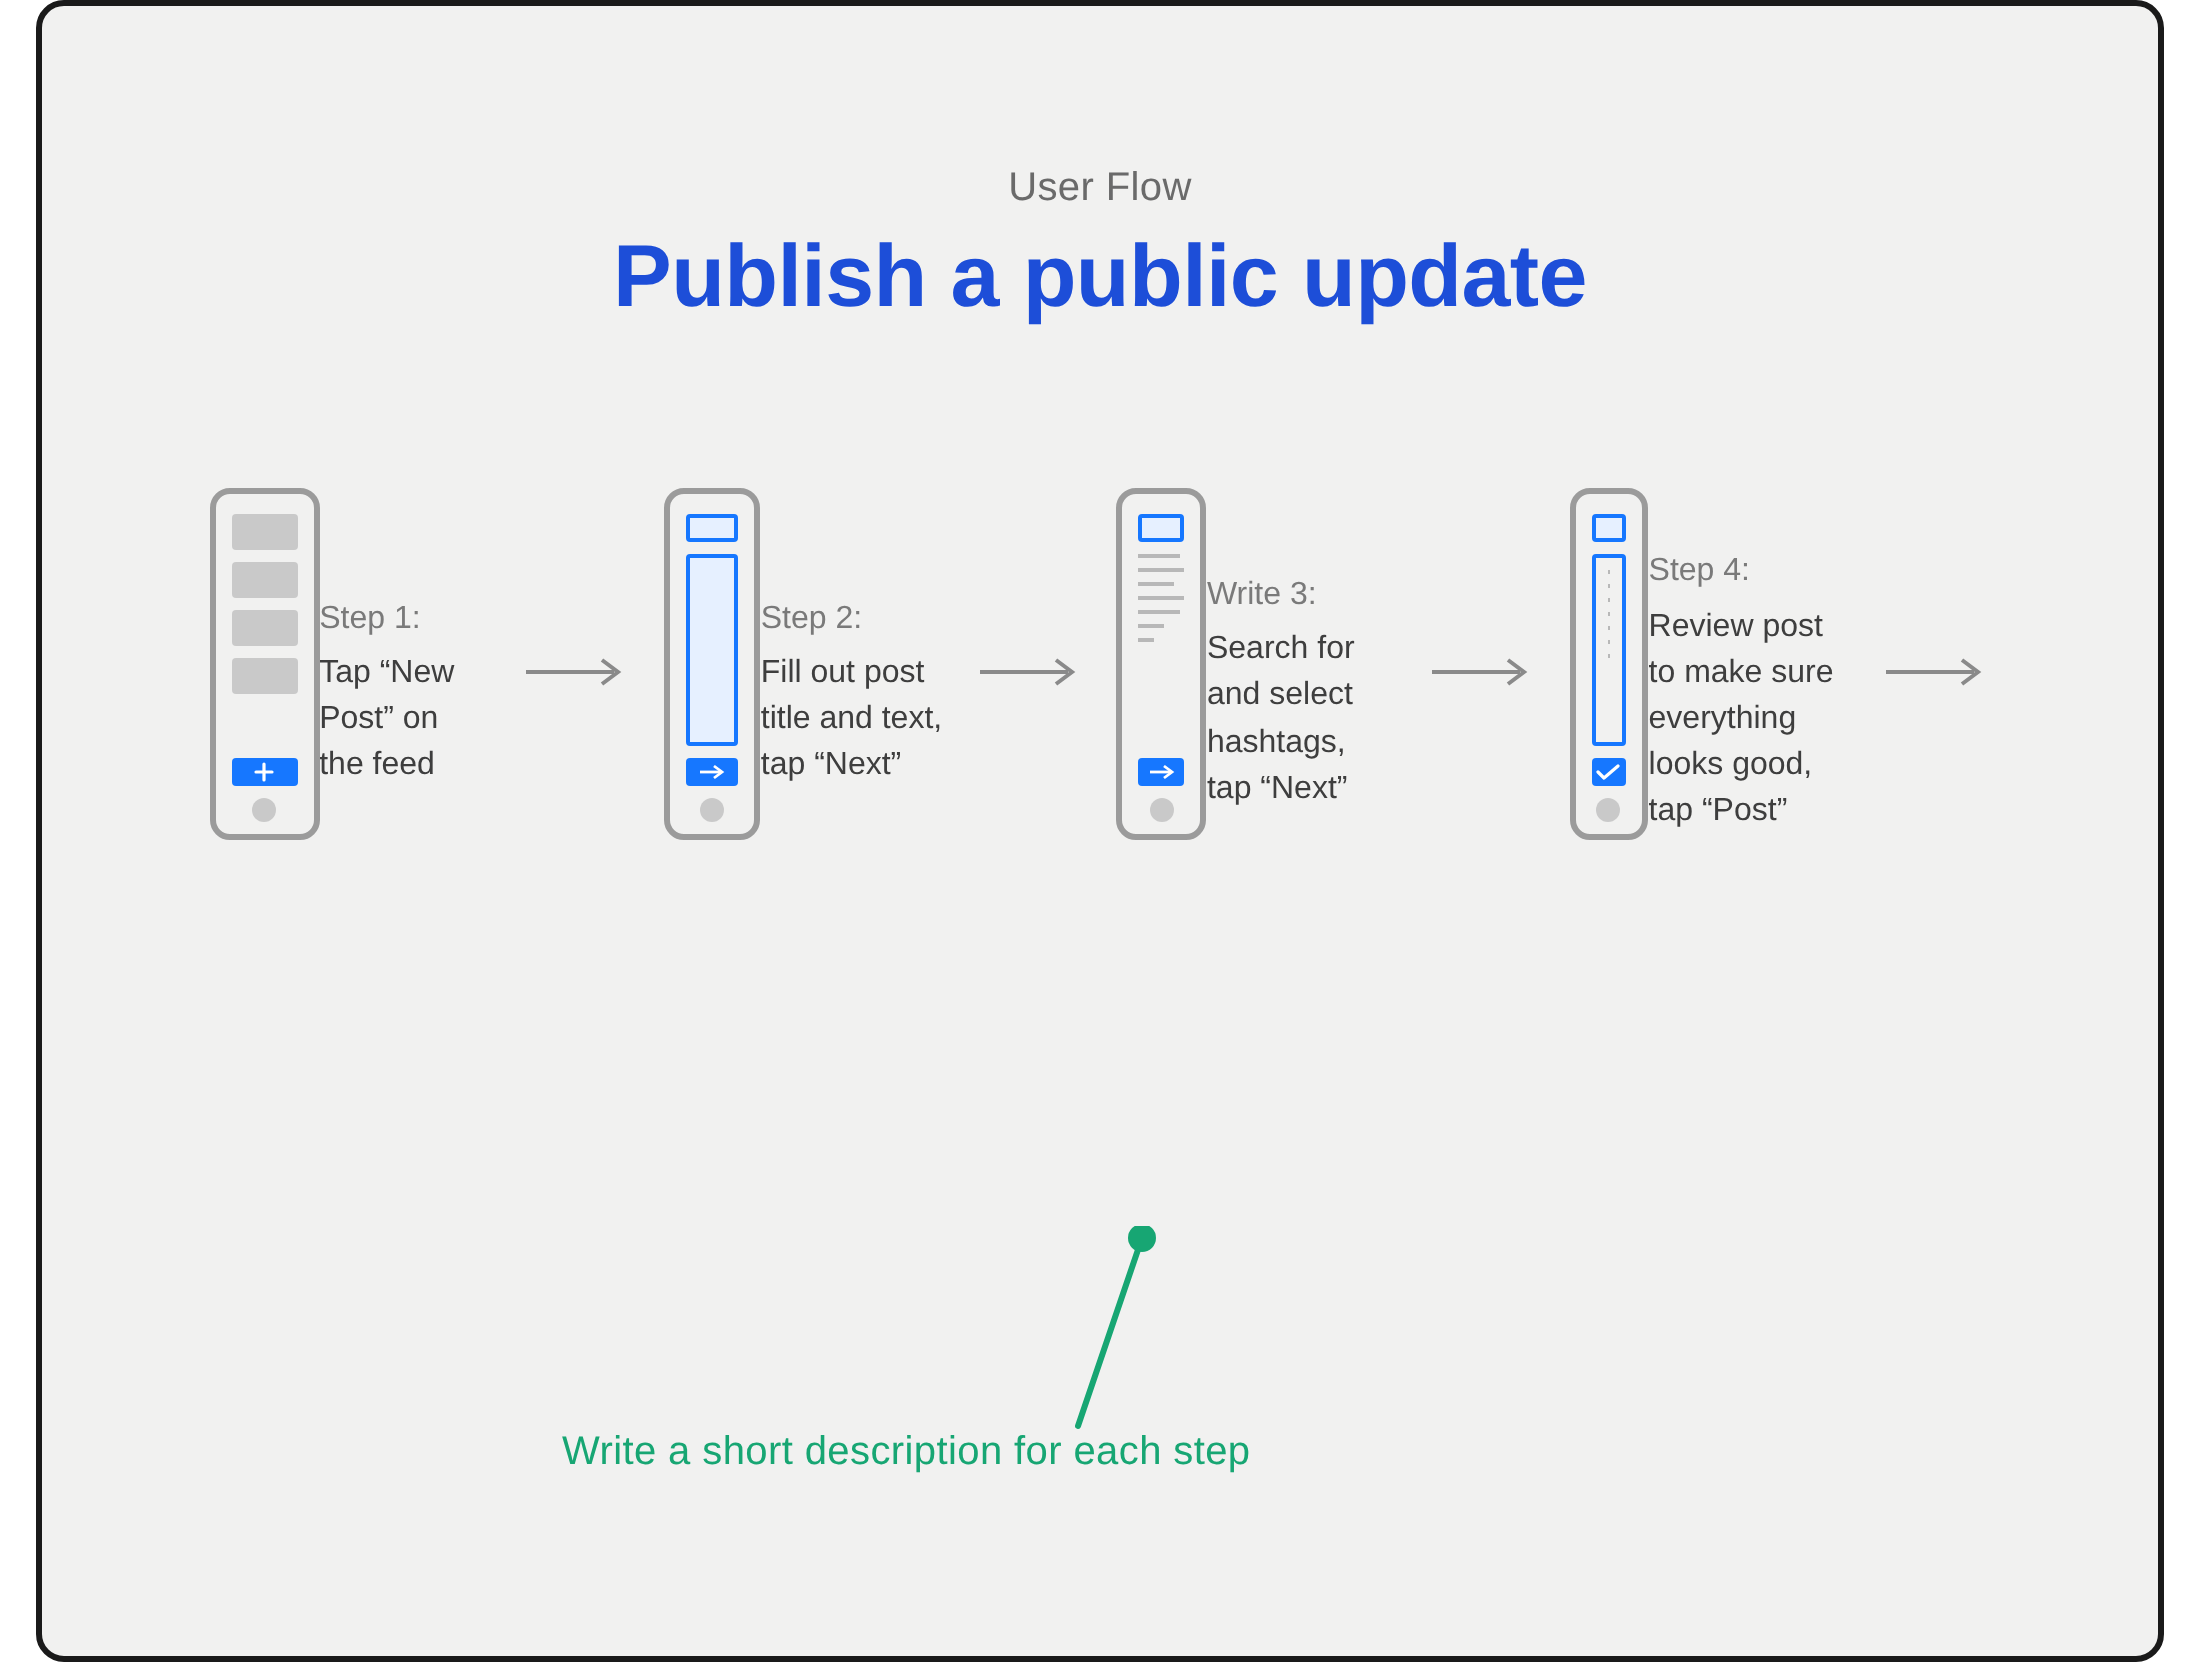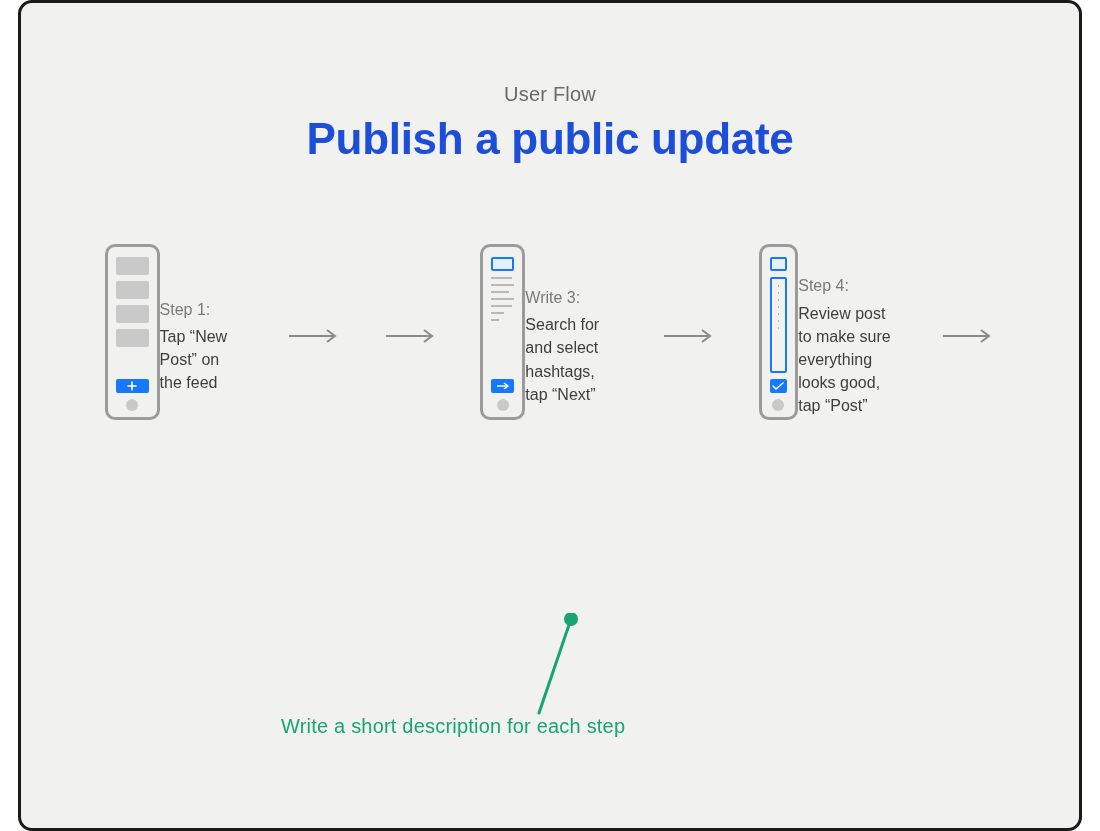--- a/index.html
+++ b/index.html
@@ -198,20 +198,39 @@
       </div>
     </div>
 
     <div class="arrow">
       <svg width="54" height="16" viewBox="0 0 54 16">
         <line x1="2" y1="8" x2="46" y2="8" stroke="#8a8a8a" stroke-width="2"></line>
         <path d="M40 2 L48 8 L40 14" fill="none" stroke="#8a8a8a" stroke-width="2"></path>
       </svg>
     </div>
 
+    <div class="step">
+      <div class="phone">
+        <div class="screen">
+          <div class="field title-fld"></div>
+          <div class="field body-fld"></div>
+          <div class="btn-blue">
+            <svg width="14" height="8" viewBox="0 0 14 8">
+              <line x1="1" y1="4" x2="11" y2="4" stroke="#fff" stroke-width="1.4"></line>
+              <path d="M8 1 L12 4 L8 7" fill="none" stroke="#fff" stroke-width="1.4"></path>
+            </svg>
+          </div>
+        </div>
+        <div class="home-btn"></div>
+      </div>
+      <div class="step-caption">
+        <span class="step-num">Step 2:</span>
+        <span>Fill out post title and text, tap “Next”</span>
+      </div>
+    </div>
 
     <div class="arrow">
       <svg width="54" height="16" viewBox="0 0 54 16">
         <line x1="2" y1="8" x2="46" y2="8" stroke="#8a8a8a" stroke-width="2"></line>
         <path d="M40 2 L48 8 L40 14" fill="none" stroke="#8a8a8a" stroke-width="2"></path>
       </svg>
     </div>
 
     <div class="step">
       <div class="phone">

